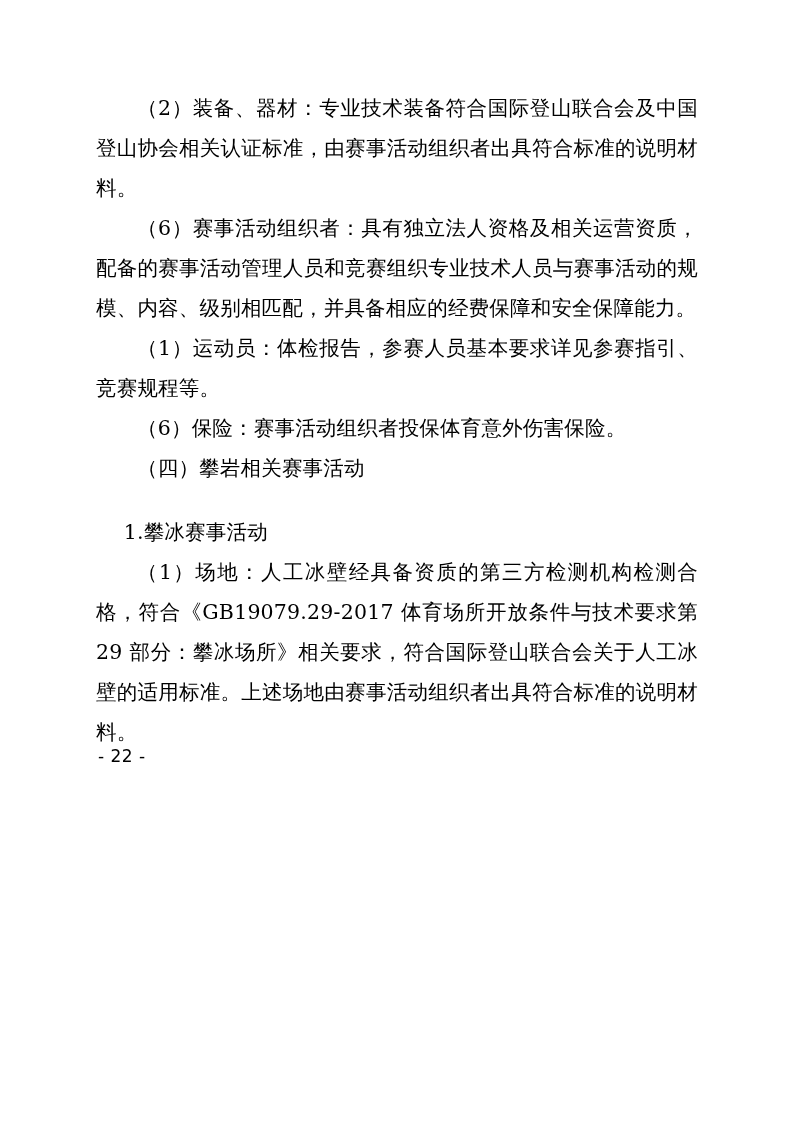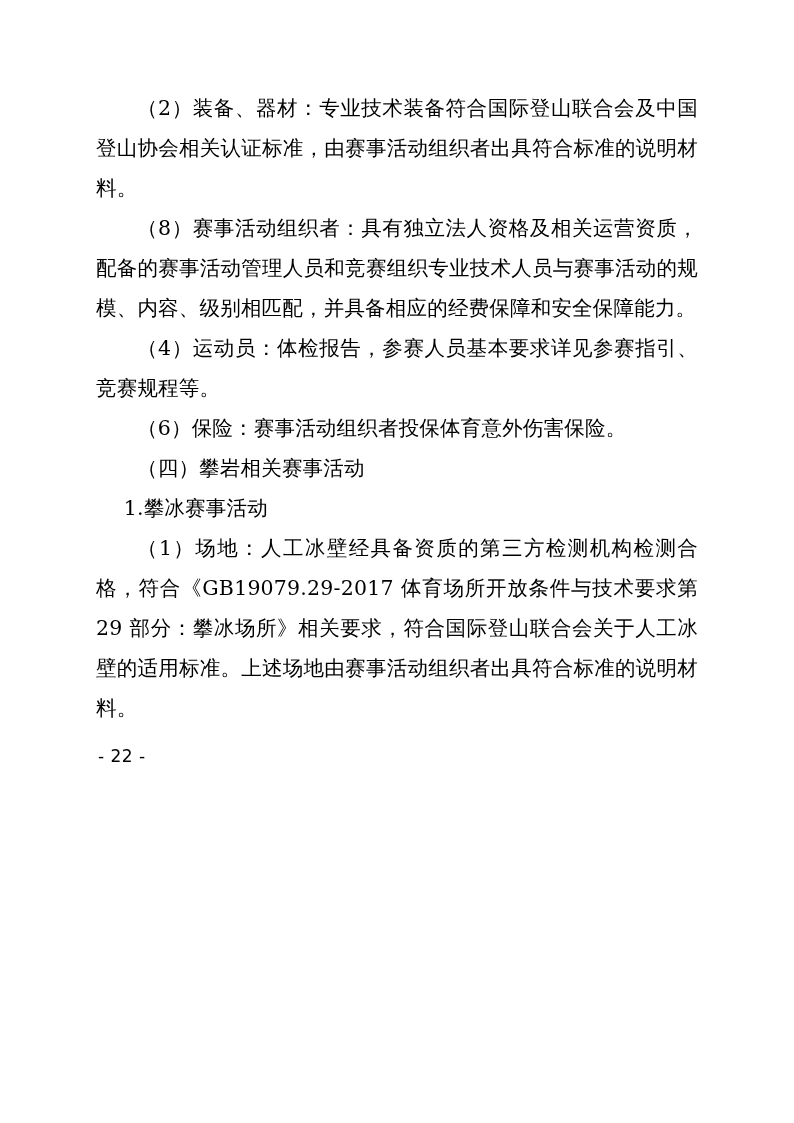--- a/index.html
+++ b/index.html
@@ -33,37 +33,38 @@
   }
   .para {
     margin: 0;
     text-indent: 2em;
   }
   .para.bold {
     font-weight: normal;
   }
   .para.indent-small {
     text-indent: 1.35em;
+    margin-top: 24px;
   }
   .page-number {
     position: absolute;
     left: 98px;
     bottom: 112px;
     font-family: "DejaVu Sans", "Liberation Sans", sans-serif;
     font-size: 17px;
     letter-spacing: 0.5px;
   }
 </style>
 </head>
 <body>
 
 <div class="page">
   <div class="doc-body">
     <p class="para">（2）装备、器材：专业技术装备符合国际登山联合会及中国登山协会相关认证标准，由赛事活动组织者出具符合标准的说明材料。</p>
-    <p class="para">（8）赛事活动组织者：具有独立法人资格及相关运营资质，配备的赛事活动管理人员和竞赛组织专业技术人员与赛事活动的规模、内容、级别相匹配，并具备相应的经费保障和安全保障能力。</p>
-    <p class="para">（4）运动员：体检报告，参赛人员基本要求详见参赛指引、竞赛规程等。</p>
+    <p class="para">（6）赛事活动组织者：具有独立法人资格及相关运营资质，配备的赛事活动管理人员和竞赛组织专业技术人员与赛事活动的规模、内容、级别相匹配，并具备相应的经费保障和安全保障能力。</p>
+    <p class="para">（1）运动员：体检报告，参赛人员基本要求详见参赛指引、竞赛规程等。</p>
     <p class="para">（6）保险：赛事活动组织者投保体育意外伤害保险。</p>
     <p class="para bold">（四）攀岩相关赛事活动</p>
     <p class="para indent-small">1.攀冰赛事活动</p>
     <p class="para">（1）场地：人工冰壁经具备资质的第三方检测机构检测合格，符合《GB19079.29-2017 体育场所开放条件与技术要求第 29 部分：攀冰场所》相关要求，符合国际登山联合会关于人工冰壁的适用标准。上述场地由赛事活动组织者出具符合标准的说明材料。</p>
   </div>
   <div class="page-number">- 22 -</div>
 </div>
 
 </body></html>

